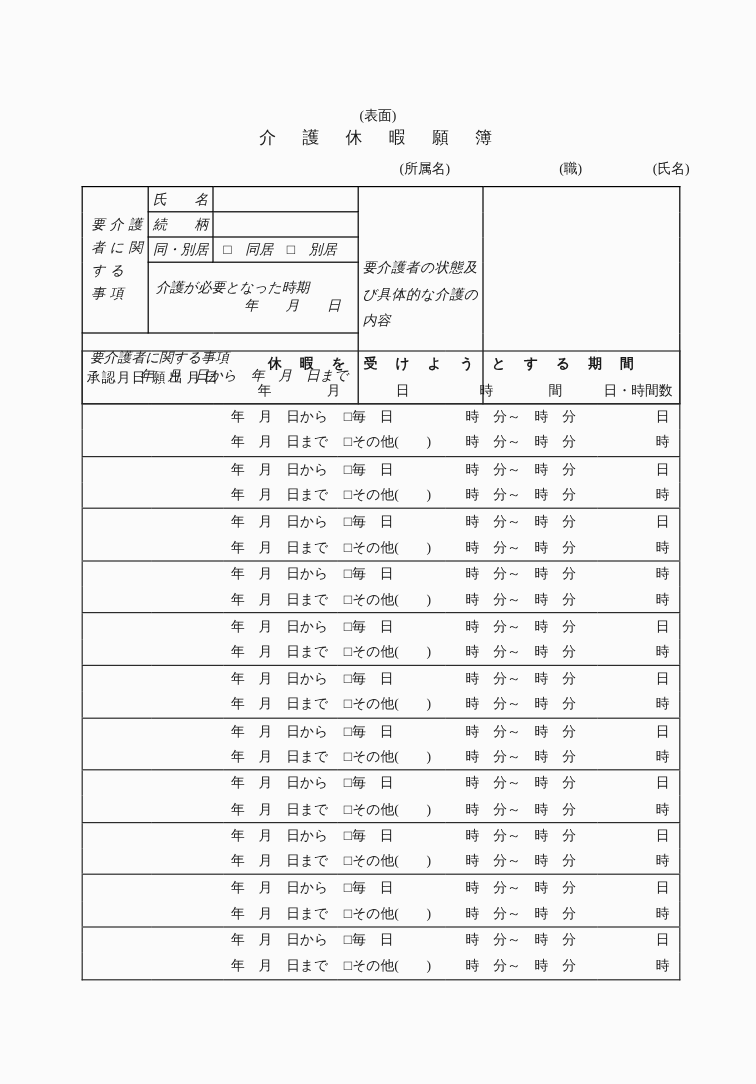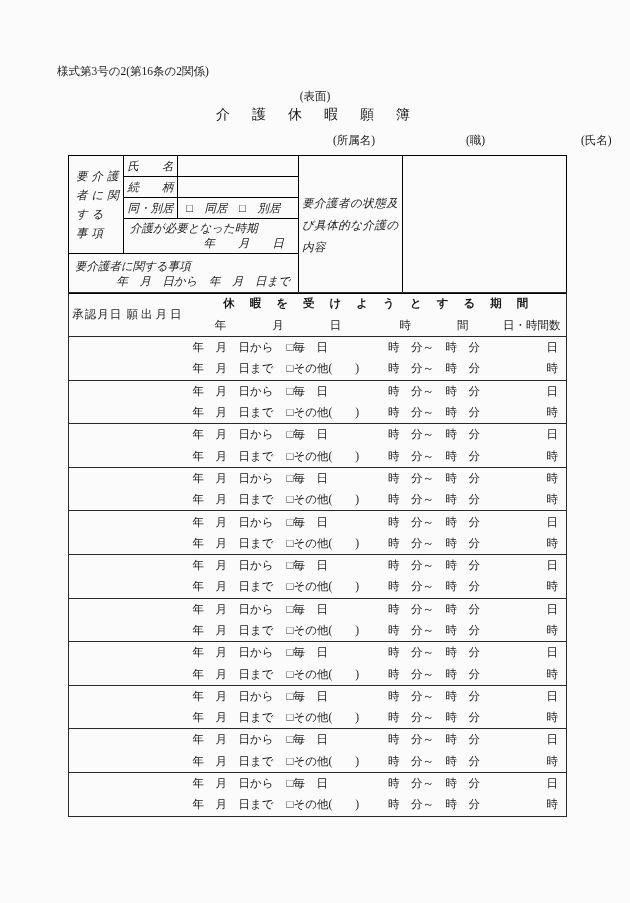--- a/index.html
+++ b/index.html
@@ -7,38 +7,38 @@
   .page {
     position:relative; width:630px; height:903px; margin:0 auto;
     background:#fbfbfb; color:#1a1a1a; font-size:11.5px;
   }
   .abs { position:absolute; white-space:nowrap; }
   .form-number { left:57px; top:64px; }
   .side-label  { left:0; top:89px; width:630px; text-align:center; }
   .page-title  { left:0; top:106px; width:630px; text-align:center; font-size:14px; letter-spacing:4px; }
   .affil-label { left:333px; top:133px; }
   .pos-label   { left:466px; top:133px; }
-  .name-label  { left:581px; top:133px; }
+  .name-label  { left:544px; top:133px; }
 
   table { border-collapse:collapse; table-layout:fixed; }
   td, th { font-weight:normal; font-size:11.5px; color:#1a1a1a; vertical-align:middle; white-space:nowrap; }
 
   
   .upper { position:absolute; left:68px; top:155px; width:498px; }
   .upper td { border:1px solid #000000;font-style:italic; }
   .upper tr.r123 { height:21px; }
   .upper tr.r4 { height:35px; }
   .upper tr.r5 { height:40px; }
   .upper .section-label {
     white-space:normal; word-break:break-all;
     padding:0 0 0 7px; letter-spacing:4px; line-height:19px;
   }
   .upper .flabel { text-align:center; }
   .upper .fvalue { padding-left:8px; }
-  .twoline { line-height:15px; padding:2px 0;margin-top:16px; }
+  .twoline { line-height:15px; padding:14px 0;margin-top:16px; }
   .twoline .l1 { text-align:left; padding-left:6px; white-space:nowrap; }
   .twoline .l2-right { text-align:right; padding-right:14px; white-space:nowrap; }
   .twoline .l2-right2 { text-align:right; padding-right:8px; white-space:nowrap; }
   .upper .cond {
     white-space:normal; word-break:break-all; text-align:left;
     padding:0 3px; letter-spacing:0.5px; line-height:22px; vertical-align:middle;
   }
 
   
   .leave { position:absolute; left:68px; top:292px; width:498px; border:1px solid #2a2a2a; }
@@ -57,21 +57,20 @@
   .c-kind { border-right:1px dashed #808080; text-align:left; padding-left:6px; }
   .c-time { border-right:1px solid #2a2a2a; text-align:center; }
   .c-unit { text-align:right; padding-right:8px; border-top:1px solid #2a2a2a; }
   .leave tbody tr.g1 td { border-top:1px solid #2a2a2a; }
 </style>
 </head>
 <body>
 
 <div class="page">
 
-  <div class="abs form-number">様式第3号の2(第16条の2関係)</div>
   <div class="abs side-label">(表面)</div>
   <div class="abs page-title">介　護　休　暇　願　簿</div>
   <div class="abs affil-label">(所属名)</div>
   <div class="abs pos-label">(職)</div>
   <div class="abs name-label">(氏名)</div>
 
   <table class="upper">
     <colgroup>
       <col style="width:55px">
         <col style="width:54px">

